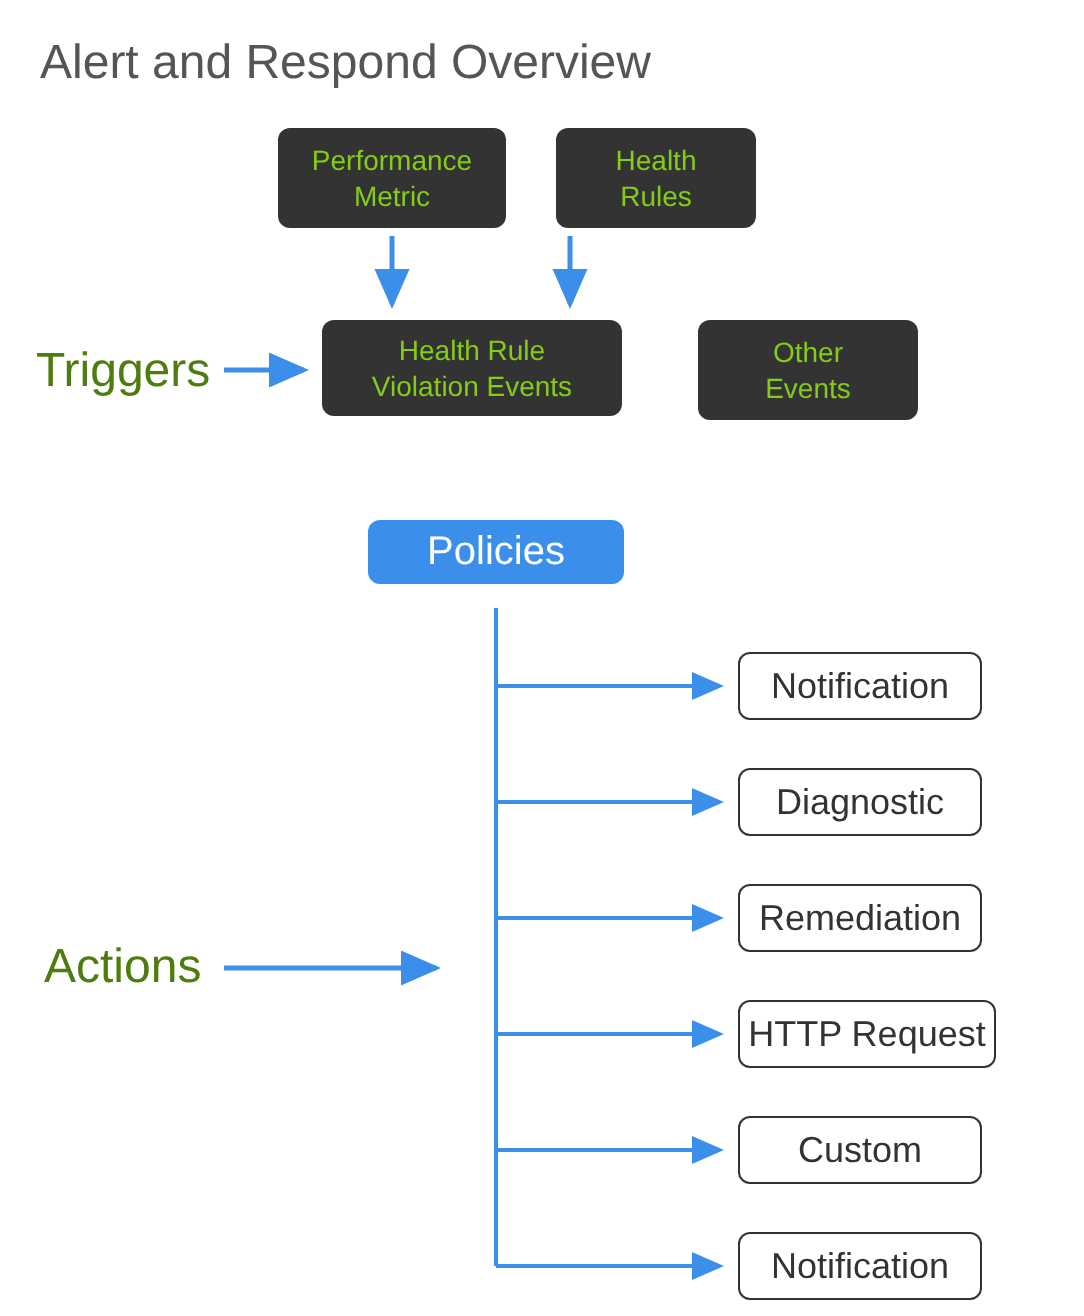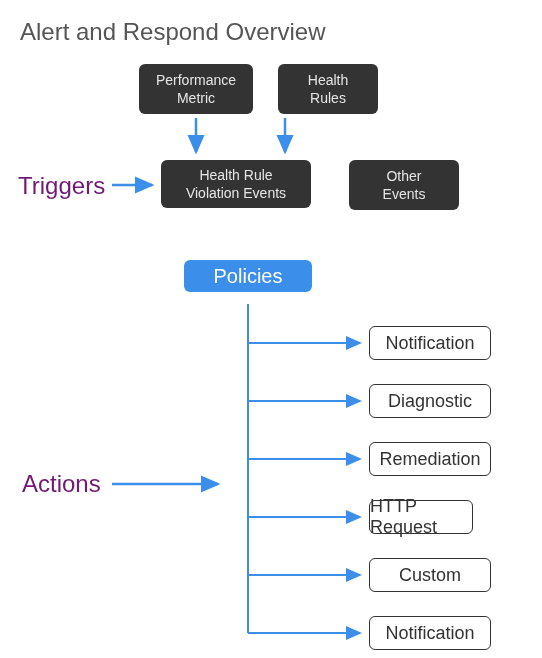--- a/index.html
+++ b/index.html
@@ -20,21 +20,21 @@
     .canvas {
       position: absolute;
       top: 0;
       left: 0;
       width: 542px;
       height: 658px;
     }
     .dark-box {
       position: absolute;
       background: #333333;
-      color: #e5e5e5;
+      color: #84cc16;
       border-radius: 6px;
       display: flex;
       align-items: center;
       justify-content: center;
       text-align: center;
       font-size: 14px;
       line-height: 1.3;
       padding: 24px;
     }
     .blue-box {
@@ -54,21 +54,21 @@
       border: 1.5px solid #333;
       border-radius: 6px;
       display: flex;
       align-items: center;
       justify-content: center;
       font-size: 18px;
       color: #333;
     }
     .side-label {
       position: absolute;
-      color: #701a75;
+      color: #4d7c0f;
       font-size: 24px;
       font-weight: 400;
     }
     .arrow-head {
       fill: #3b8eea;
     }
     .arrow-line {
       stroke: #3b8eea;
       stroke-width: 2.5;
       fill: none;
@@ -112,21 +112,21 @@
 
   <div class="white-box" style="left:369px; top:326px; width:122px; height:34px;">
     <span>Notification</span>
   </div>
   <div class="white-box" style="left:369px; top:384px; width:122px; height:34px;">
     <span>Diagnostic</span>
   </div>
   <div class="white-box" style="left:369px; top:442px; width:122px; height:34px;">
     <span>Remediation</span>
   </div>
-  <div class="white-box" style="left:369px; top:500px; width:104px; height:34px;">
+  <div class="white-box" style="left:369px; top:500px; width:129px; height:34px;">
     <span>HTTP Request</span>
   </div>
   <div class="white-box" style="left:369px; top:558px; width:122px; height:34px;">
     <span>Custom</span>
   </div>
   <div class="white-box" style="left:369px; top:616px; width:122px; height:34px;">
     <span>Notification</span>
   </div>
 
   <svg class="canvas" width="542" height="658">

